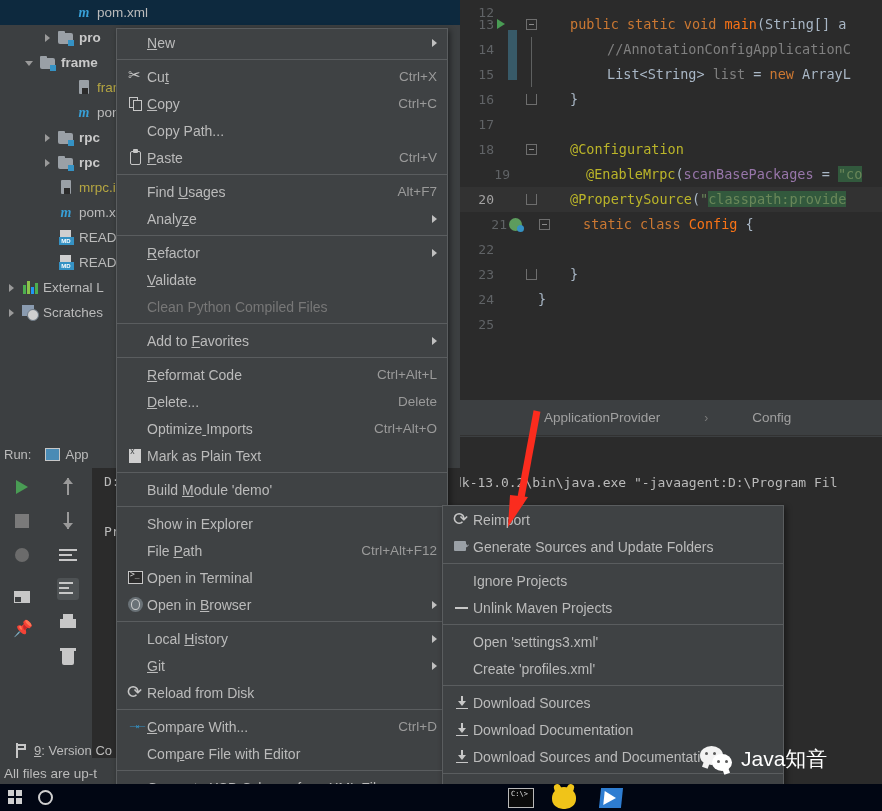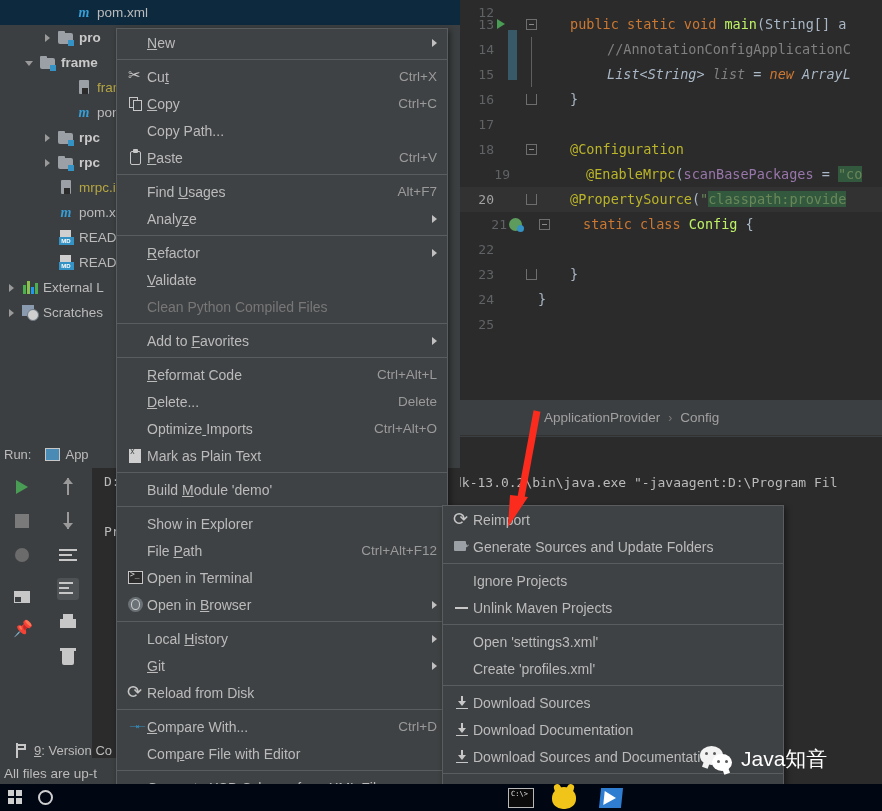--- a/index.html
+++ b/index.html
@@ -119,34 +119,35 @@
   .fold {
     position:absolute; left:66px; top:7px; width:11px; height:11px;
     border:1px solid #6e6e6e; box-sizing:border-box;
   }
   .fold.open::after { content:""; position:absolute; left:2px; top:4px; width:5px; height:1px; background:#8a8a8a; }
   .fold.close { border-top: none; }
   .foldline { position:absolute; left:71px; top:0; width:1px; height:25px; background:#5e6060; }
   .ctext { position:absolute; left:110px; top:0; }
   .c-kw { color:#cc7832; }
   .c-id { color:#a9b7c6; }
-  .c-fn { color:#bef264; }
+  .c-fn { color:#f97316; }
   .c-cm { color:#808080; }
   .c-str { color:#6a8759; }
   .c-ann { color:#bbb529; }
   .c-field { color:#9876aa; }
   .str-hl { background:#32593d; }
   .sel-bar { position:absolute; left:48px; top:0; width:9px; height:50px; background:#385a68; }
 
   
   #breadcrumb {
     position:absolute; left:460px; top:400px; width:422px; height:36px;
     background:#3c3f41; color:#a0a0a0; font-size:13.5px;
     display:flex; align-items:center; padding-left:84px; box-sizing:border-box;
     border-bottom: 1px solid #323232;
+    gap: 36px;
   }
   .crumb-sep { color:#7a7a7a; margin: 0 8px; font-size:12px; }
 
   
   #console {
     position:absolute; left:460px; top:437px; width:422px; height:374px;
     background:#2b2b2b; overflow:hidden;
     font-family:"DejaVu Sans Mono", monospace; font-size:13px; color:#bbbbbb;
   }
   .console-line { position:absolute; white-space:pre; }
@@ -484,21 +485,21 @@
 
     <div class="code-line" style="top:37px;position:absolute;left:0;width:422px;">
       <span class="gutter-no">14</span>
       <span class="foldline"></span>
       <span class="ctext" style="left:147px;"><span class="c-cm">//AnnotationConfigApplicationC</span></span>
     </div>
 
     <div class="code-line" style="top:62px;position:absolute;left:0;width:422px;">
       <span class="gutter-no">15</span>
       <span class="foldline"></span>
-      <span class="ctext" style="left:147px;font-style:italic;"><span class="c-id">List&lt;String&gt; </span><span class="c-cm">list</span><span class="c-id"> = </span><span class="c-kw">new </span><span class="c-id">ArrayL</span></span>
+      <span class="ctext" style="left:147px;"><span class="c-id">List&lt;String&gt; </span><span class="c-cm">list</span><span class="c-id"> = </span><span class="c-kw">new </span><span class="c-id">ArrayL</span></span>
     </div>
 
     <div class="code-line" style="top:87px;position:absolute;left:0;width:422px;">
       <span class="gutter-no">16</span>
       <span class="fold close"></span>
       <span class="ctext"><span class="c-id">}</span></span>
     </div>
 
     <div class="code-line" style="top:112px;position:absolute;left:0;width:422px;">
       <span class="gutter-no">17</span>

